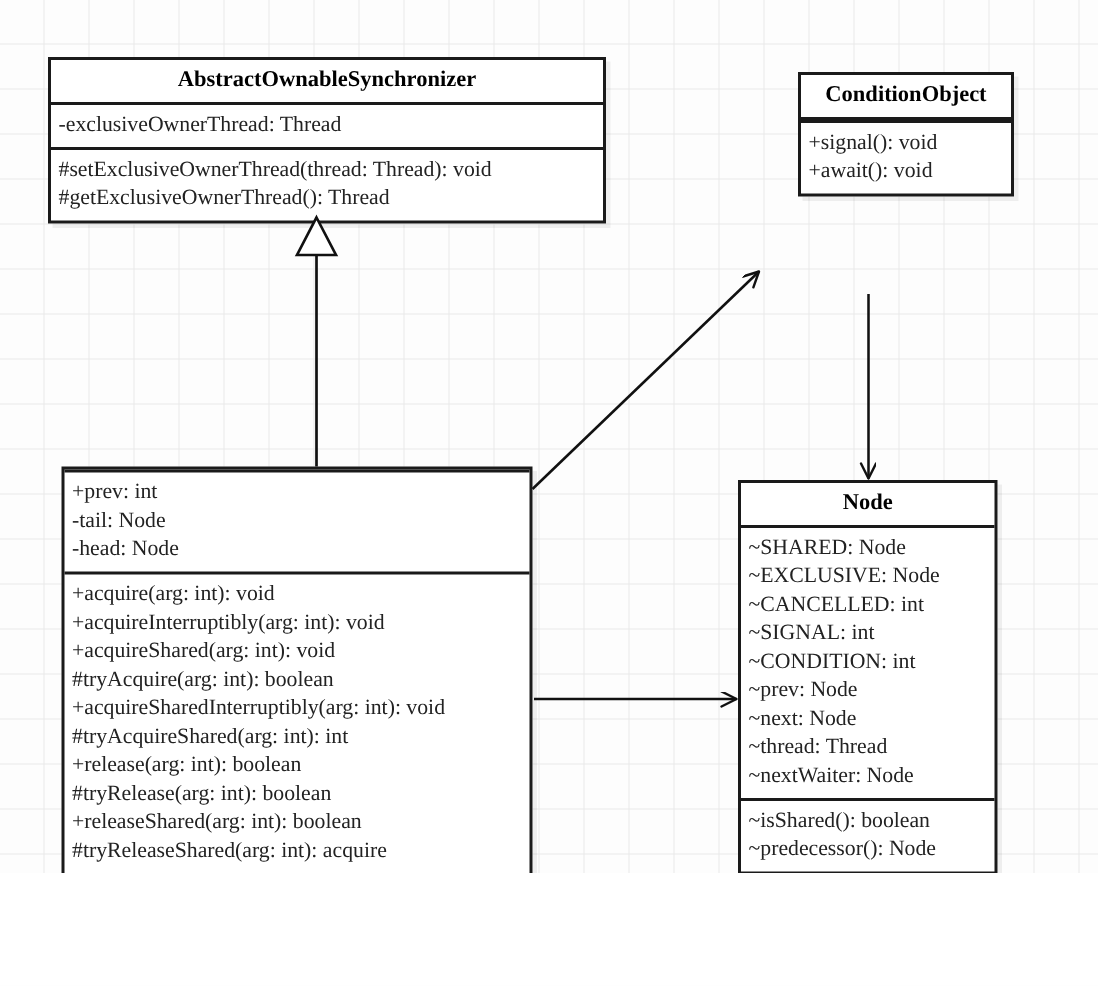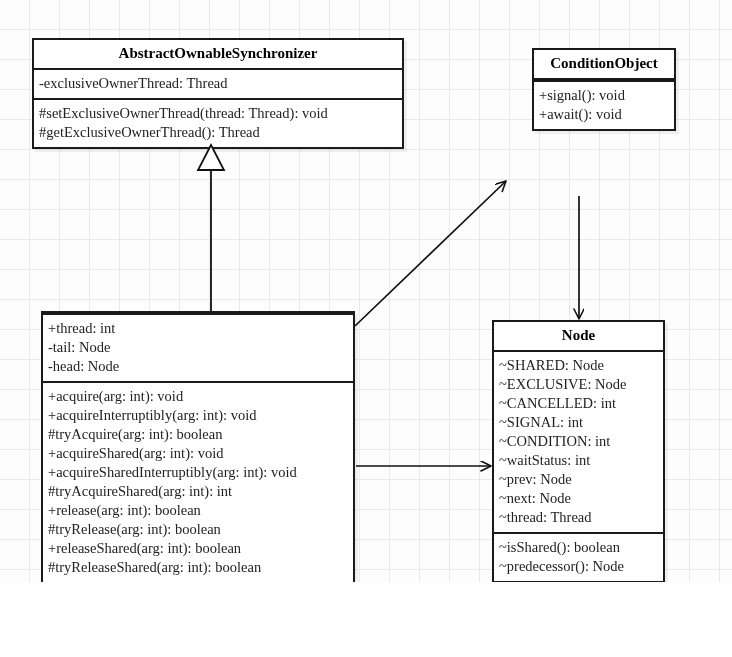--- a/index.html
+++ b/index.html
@@ -85,52 +85,52 @@
     <div class="uml-divider"></div>
     <div class="uml-compartment">
       <div class="uml-row">+signal(): void</div>
       <div class="uml-row">+await(): void</div>
     </div>
   </div>
 
   <div class="uml-class" style="left:41px; top:311px; width:314px;">
     <div class="uml-divider"></div>
     <div class="uml-compartment">
-      <div class="uml-row">+thread: int</div>
+      <div class="uml-row">+prev: int</div>
       <div class="uml-row">-tail: Node</div>
       <div class="uml-row">-head: Node</div>
     </div>
     <div class="uml-divider"></div>
     <div class="uml-compartment">
       <div class="uml-row">+acquire(arg: int): void</div>
       <div class="uml-row">+acquireInterruptibly(arg: int): void</div>
+      <div class="uml-row">+acquireShared(arg: int): void</div>
       <div class="uml-row">#tryAcquire(arg: int): boolean</div>
-      <div class="uml-row">+acquireShared(arg: int): void</div>
       <div class="uml-row">+acquireSharedInterruptibly(arg: int): void</div>
       <div class="uml-row">#tryAcquireShared(arg: int): int</div>
       <div class="uml-row">+release(arg: int): boolean</div>
       <div class="uml-row">#tryRelease(arg: int): boolean</div>
       <div class="uml-row">+releaseShared(arg: int): boolean</div>
-      <div class="uml-row">#tryReleaseShared(arg: int): boolean</div>
+      <div class="uml-row">#tryReleaseShared(arg: int): acquire</div>
     </div>
   </div>
 
   <div class="uml-class" style="left:492px; top:320px; width:173px;">
     <div class="uml-title">Node</div>
     <div class="uml-divider"></div>
     <div class="uml-compartment">
       <div class="uml-row">~SHARED: Node</div>
       <div class="uml-row">~EXCLUSIVE: Node</div>
       <div class="uml-row">~CANCELLED: int</div>
       <div class="uml-row">~SIGNAL: int</div>
       <div class="uml-row">~CONDITION: int</div>
-      <div class="uml-row">~waitStatus: int</div>
       <div class="uml-row">~prev: Node</div>
       <div class="uml-row">~next: Node</div>
       <div class="uml-row">~thread: Thread</div>
+      <div class="uml-row">~nextWaiter: Node</div>
     </div>
     <div class="uml-divider"></div>
     <div class="uml-compartment">
       <div class="uml-row">~isShared(): boolean</div>
       <div class="uml-row">~predecessor(): Node</div>
     </div>
   </div>
 
   <svg class="connectors" viewBox="0 0 732 657" xmlns="http://www.w3.org/2000/svg">
     <defs>

